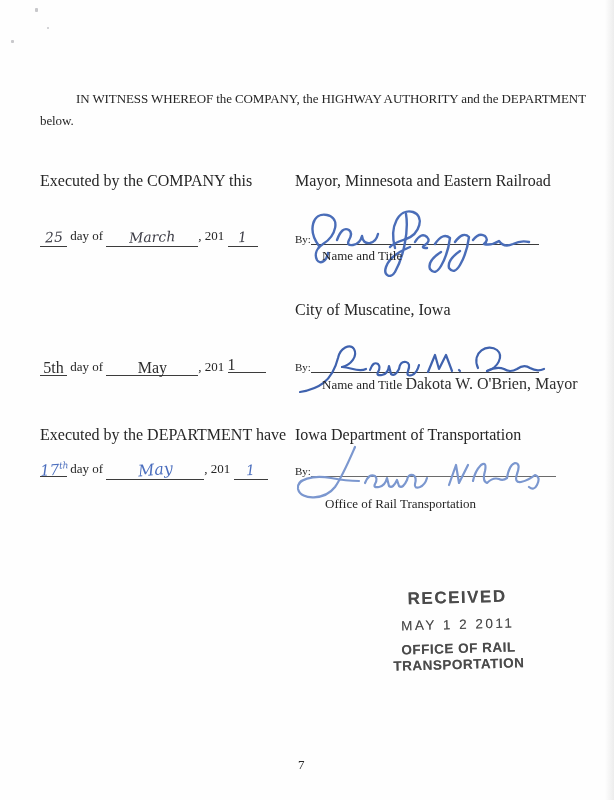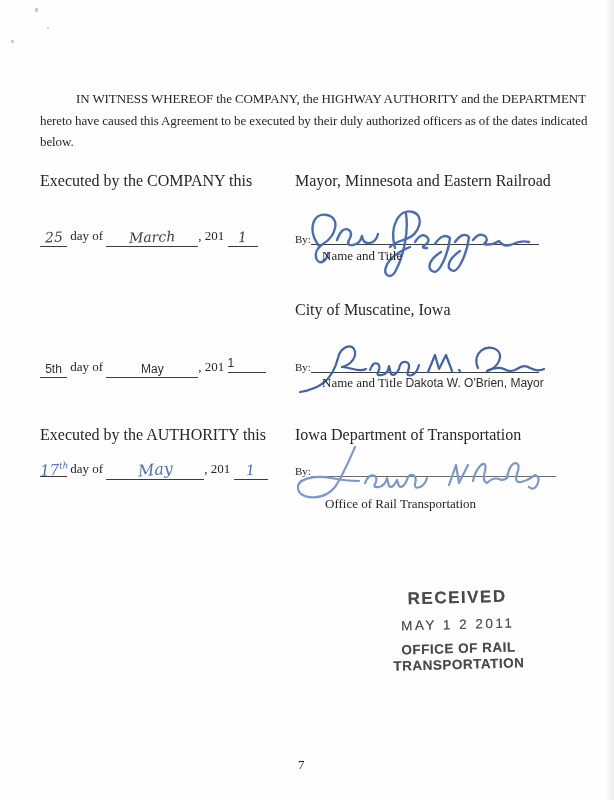--- a/index.html
+++ b/index.html
@@ -27,21 +27,21 @@
   .blank-day   { width:27px; }
   .blank-month { width:92px; }
   .blank-year  { width:30px; }
 
   .hw { display:inline-block; font-family:"DejaVu Serif", serif; font-style:italic;
     color:#3d3d46; transform:rotate(-3deg); font-size:14px; line-height:12px; }
   .hw-month1 { font-size:14px; transform:rotate(-2deg); }
   .hw-blue { color:#4c6fbe; }
   .hw-17 { font-size:15px; }
   .hw-may3 { font-size:16px; transform:rotate(-5deg); }
-  .mono { font-family:Liberation Sans, sans-serif; font-size:12px; color:#2e2e2e;text-align:right; }
+  .mono { font-family:Liberation Serif, serif; font-size:16px; color:#2e2e2e;text-align:right; }
   sup.hw-sup { font-size:9px; }
 
   .byline { position:absolute; left:295px; font-size:11px; white-space:nowrap; }
   .sigline { display:inline-block; border-bottom:1px solid #3c3c3c;
     height:16px; vertical-align:-2px; }
   .sigline-1 { width:228px; }
   .sigline-2 { width:228px; }
   .sigline-3 { width:245px; border-bottom-color:#6b6b6b; }
 
   .nametitle { position:absolute; font-size:13px; white-space:nowrap; }
@@ -67,21 +67,20 @@
 <body>
 
 <div class="page">
   <div class="scan-edge"></div>
   <div class="speck" style="left:35px;top:8px;width:3px;height:4px;"></div>
   <div class="speck" style="left:11px;top:40px;width:3px;height:3px;"></div>
   <div class="speck" style="left:47px;top:27px;width:2px;height:2px;"></div>
 
   <div class="paragraph">
     <div class="indent">IN WITNESS WHEREOF the COMPANY, the HIGHWAY AUTHORITY and the DEPARTMENT</div>
-    <div>hereto have caused this Agreement to be executed by their duly authorized officers as of the dates indicated</div>
     <div>below.</div>
   </div>
 
   <div class="label" style="left:40px;top:172px;">Executed by the COMPANY this</div>
   <div class="label" style="left:295px;top:172px;">Mayor, Minnesota and Eastern Railroad</div>
 
   <div class="dateline" style="top:228px;">
     <span class="blank blank-day"><span class="hw">25</span></span>
     <span>day of</span>
     <span class="blank blank-month"><span class="hw hw-month1">March</span></span><span>, 201</span>
@@ -122,21 +121,21 @@
     <path d="M132,32 L139,15 L143,29 L150,15 L156,31"></path>
     <path d="M163,30 L164,31"></path>
     <path d="M182,28 C175,12 192,3 201,10 C208,16 202,28 191,31"></path>
     <path d="M191,31 Q201,26 208,29 Q214,33 221,29 Q228,24 234,28 Q241,32 248,29"></path>
   </svg>
   <div class="nametitle" style="left:322px;top:375px;">
     <span>Name and Title</span>
     <span class="mono">Dakota W. O'Brien, Mayor</span>
   </div>
 
-  <div class="label" style="left:40px;top:426px;">Executed by the AUTHORITY this</div>
+  <div class="label" style="left:40px;top:426px;">Executed by the DEPARTMENT have</div>
   <div class="label" style="left:295px;top:426px;">Iowa Department of Transportation</div>
 
   <div class="dateline" style="top:460px;">
     <span class="blank blank-day"><span class="hw hw-blue hw-17"><span>17</span><sup class="hw-sup">th</sup></span></span>
     <span>day of</span>
     <span class="blank blank-month" style="width:98px;"><span class="hw hw-blue hw-may3">May</span></span><span>, 201</span>
     <span class="blank blank-year" style="width:34px;"><span class="hw hw-blue">1</span></span>
   </div>
 
   <div class="byline" style="top:460px;">

